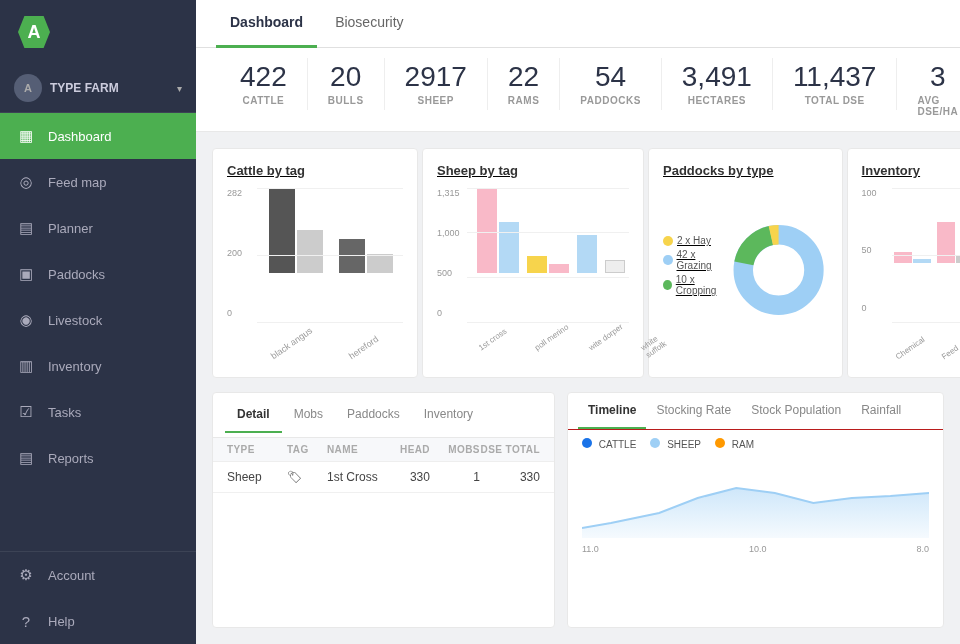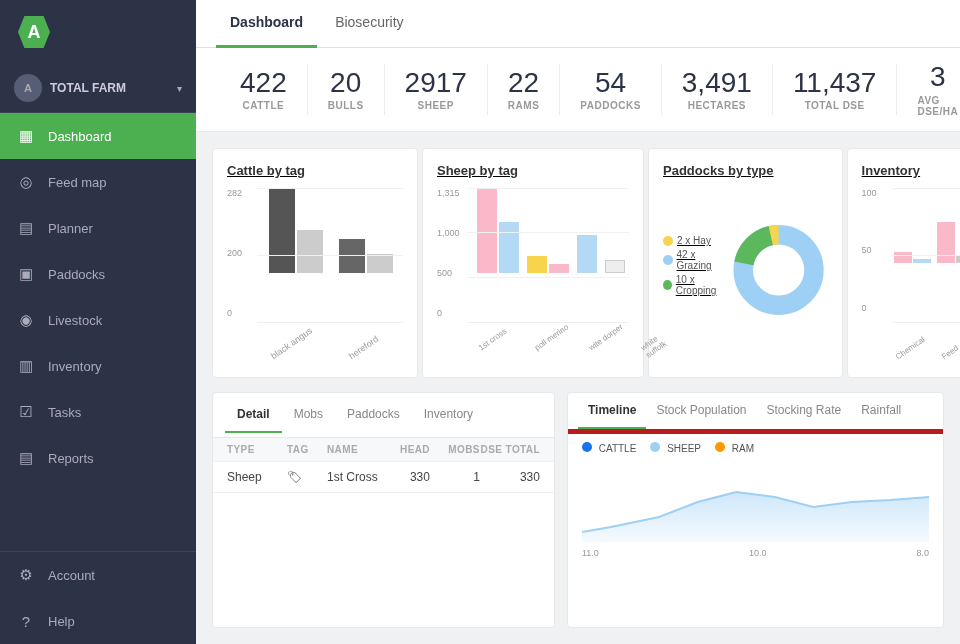--- a/index.html
+++ b/index.html
@@ -72,21 +72,21 @@
     .tab {
       font-size: 14px; padding: 0 14px; height: 48px;
       display: flex; align-items: center; cursor: pointer;
       color: #666; border-bottom: 3px solid transparent; margin-right: 4px;
     }
     .tab.active { color: #2c3347; border-bottom: 3px solid #4caf50; font-weight: 600; }
 
     
     .stats-bar {
       background: #fff;
-      display: flex; align-items: center;
+      display: flex; align-items: flex-start;
       padding: 10px 24px;
       border-bottom: 1px solid #e8e8e8;
       gap: 0;
     }
     .stat-item {
       display: flex; flex-direction: column; align-items: center;
       padding: 4px 20px;
       border-right: 1px solid #eee;
     }
     .stat-item:last-child { border-right: none; }
@@ -165,21 +165,21 @@
     .detail-row span { font-size: 12px; color: #444; }
     .col-type { width: 60px; }
     .col-tag { width: 40px; }
     .col-name { flex: 1; }
     .col-head { width: 50px; text-align: right; }
     .col-mobs { width: 50px; text-align: right; }
     .col-dse { width: 60px; text-align: right; }
 
     .timeline-tabs {
       display: flex;
-      border-bottom: 5px solid #b91c1c;
+      border-bottom: 1px solid #b91c1c;
       padding: 0 10px;
     }
     .timeline-tab {
       font-size: 12px; padding: 10px 10px;
       cursor: pointer; color: #888;
       border-bottom: 2px solid transparent;
     }
     .timeline-tab.active { color: #333; border-bottom: 2px solid #4caf50; font-weight: 600; }
 
     .timeline-legend {
@@ -210,21 +210,21 @@
 </head>
 <body>
 
 <nav class="sidebar">
   <div class="sidebar-logo">
     <div class="logo-icon">A</div>
   </div>
 
   <div class="farm-selector">
     <div class="farm-avatar">A</div>
-    <span class="farm-name">TOTAL FARM</span>
+    <span class="farm-name">TYPE FARM</span>
     <span class="chevron">▾</span>
   </div>
 
   <div class="nav-item active">
     <span class="nav-icon">▦</span>
     <span class="nav-label">Dashboard</span>
   </div>
   <div class="nav-item">
     <span class="nav-icon">◎</span>
     <span class="nav-label">Feed map</span>
@@ -476,22 +476,22 @@
           <span class="col-name">1st Cross</span>
           <span class="col-head">330</span>
           <span class="col-mobs">1</span>
           <span class="col-dse">330</span>
         </div>
       </div>
 
       <div class="timeline-card">
         <div class="timeline-tabs">
           <div class="timeline-tab active">Timeline</div>
+          <div class="timeline-tab">Stocking Rate</div>
           <div class="timeline-tab">Stock Population</div>
-          <div class="timeline-tab">Stocking Rate</div>
           <div class="timeline-tab">Rainfall</div>
         </div>
         <div class="timeline-legend">
           <span>
             <span class="legend-circle" style="background:#1a73e8;"></span>
             <span>CATTLE</span>
           </span>
           <span>
             <span class="legend-circle" style="background:#9ecff5;"></span>
             <span>SHEEP</span>

